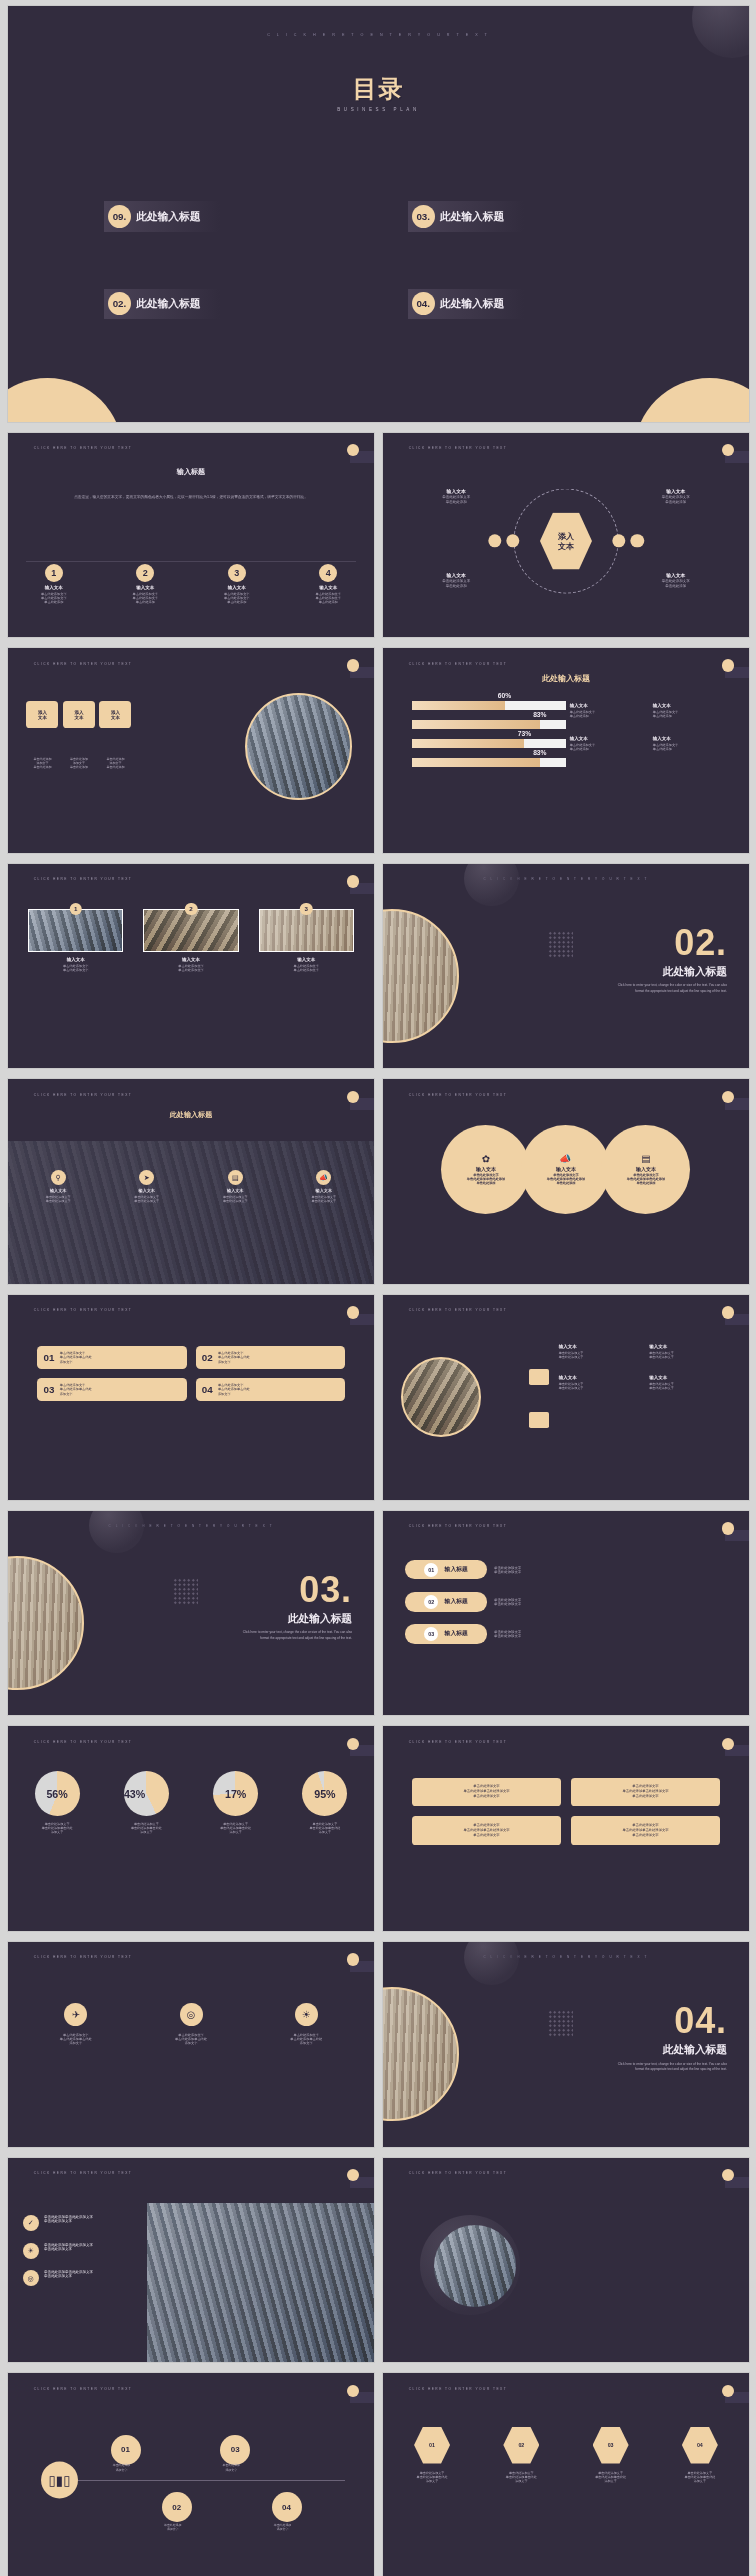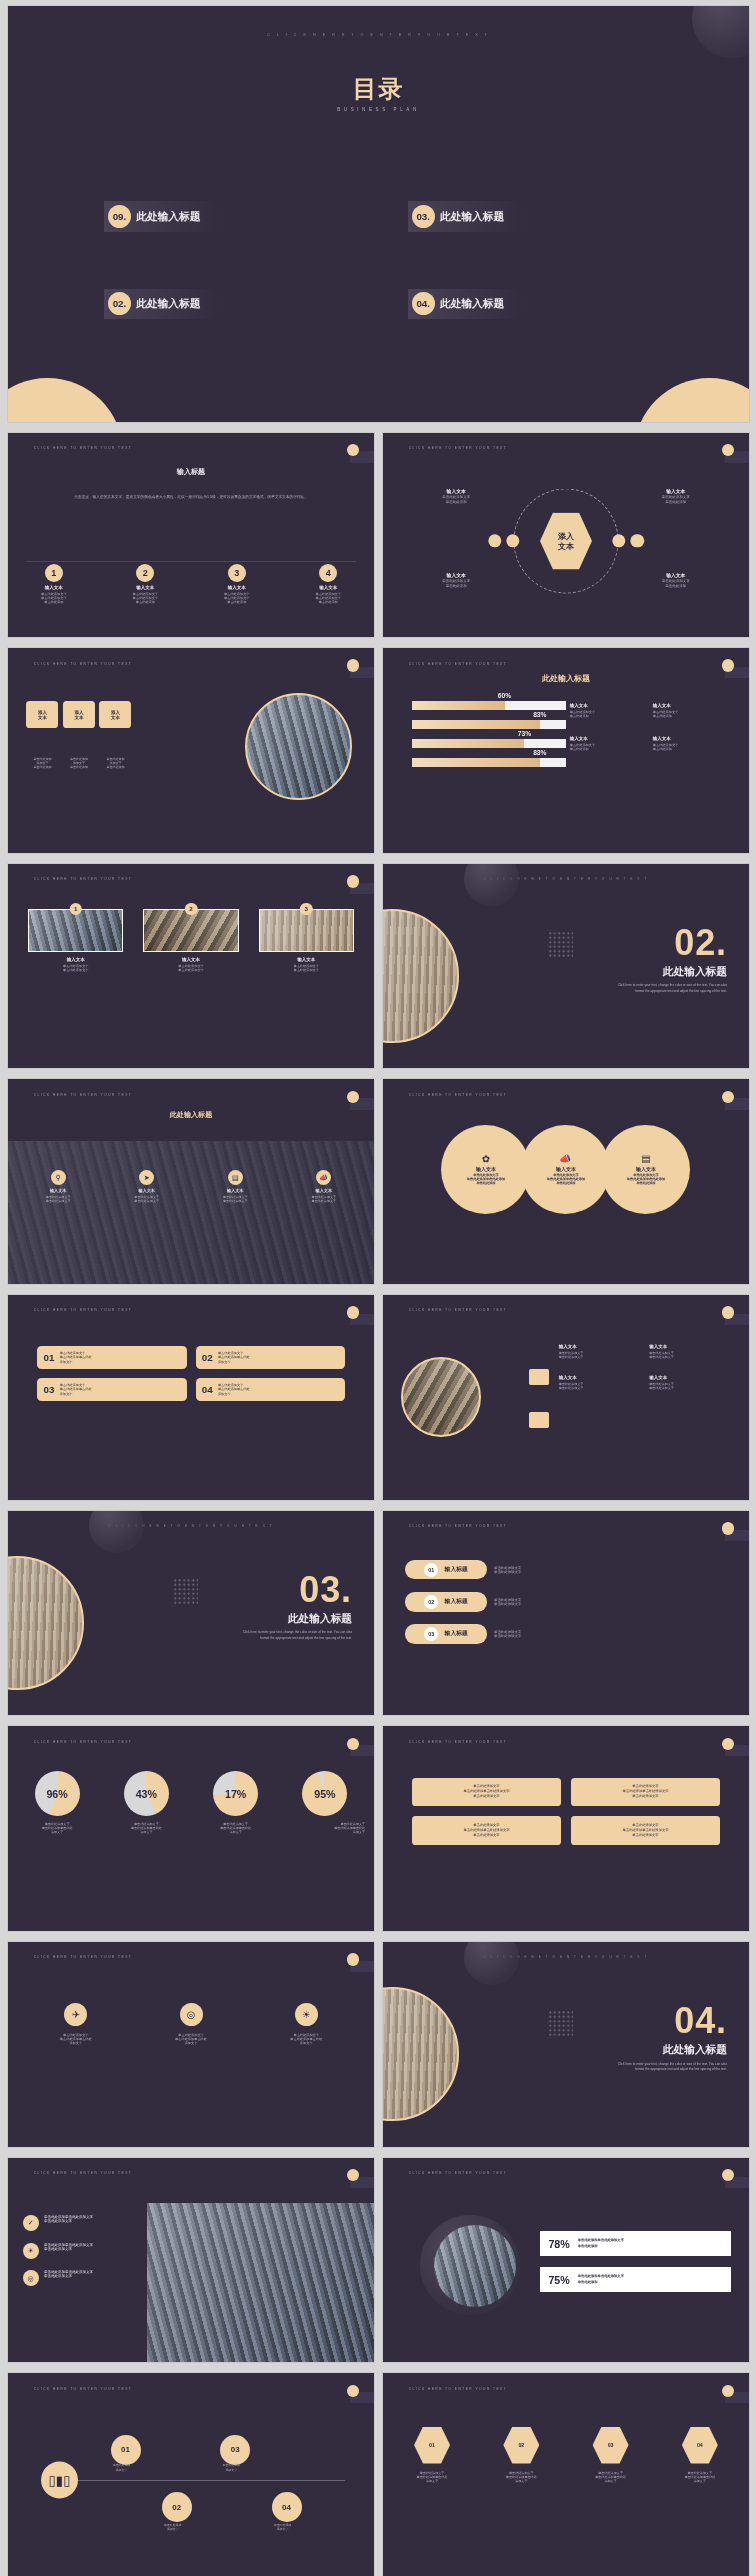--- a/index.html
+++ b/index.html
@@ -494,43 +494,43 @@
     </div>
   </div>
 
   <div class="slide">
     <div class="hdr-en">CLICK HERE TO ENTER YOUR TEXT</div>
     <div class="corner-bar"></div>
     <div class="corner-dot"></div>
     <div style="position:absolute;left:0;right:0;top:22%;display:flex;justify-content:space-evenly;">
       <div style="width:22%;text-align:center;">
         <div style="width:45px;height:45px;border-radius:50%;margin:0 auto;background:conic-gradient(#f0d2a5 0 56%, #d8d8d8 56% 100%);display:flex;align-items:center;justify-content:center;">
-          <span style="font-size:10.7px;font-weight:bold;color:#2f2940;">96%</span>
+          <span style="font-size:10.7px;font-weight:bold;color:#2f2940;">56%</span>
         </div>
         <div class="tx-m" style="font-size:3.1px;margin-top:5.3px;">单击此处添加文字</div>
         <div class="tx-m" style="font-size:3.1px;">单击此处添加单击此处</div>
         <div class="tx-m" style="font-size:3.1px;">添加文字</div>
       </div>
       <div style="width:22%;text-align:center;">
-        <div style="width:45px;height:45px;border-radius:50%;margin:0 auto;background:conic-gradient(#f0d2a5 0 43%, #d8d8d8 43% 100%);display:flex;align-items:center;justify-content:center;">
+        <div style="width:45px;height:45px;border-radius:50%;margin:0 auto;background:conic-gradient(#f0d2a5 0 43%, #d8d8d8 43% 100%);display:flex;align-items:center;justify-content:flex-start;">
           <span style="font-size:10.7px;font-weight:bold;color:#2f2940;">43%</span>
         </div>
         <div class="tx-m" style="font-size:3.1px;margin-top:5.3px;">单击此处添加文字</div>
         <div class="tx-m" style="font-size:3.1px;">单击此处添加单击此处</div>
         <div class="tx-m" style="font-size:3.1px;">添加文字</div>
       </div>
       <div style="width:22%;text-align:center;">
         <div style="width:45px;height:45px;border-radius:50%;margin:0 auto;background:conic-gradient(#f0d2a5 0 74%, #d8d8d8 74% 100%);display:flex;align-items:center;justify-content:center;">
           <span style="font-size:10.7px;font-weight:bold;color:#2f2940;">17%</span>
         </div>
         <div class="tx-m" style="font-size:3.1px;margin-top:5.3px;">单击此处添加文字</div>
         <div class="tx-m" style="font-size:3.1px;">单击此处添加单击此处</div>
         <div class="tx-m" style="font-size:3.1px;">添加文字</div>
       </div>
-      <div style="width:22%;text-align:right;">
+      <div style="width:22%;text-align:center;">
         <div style="width:45px;height:45px;border-radius:50%;margin:0 auto;background:conic-gradient(#f0d2a5 0 95%, #d8d8d8 95% 100%);display:flex;align-items:center;justify-content:center;">
           <span style="font-size:10.7px;font-weight:bold;color:#2f2940;">95%</span>
         </div>
         <div class="tx-m" style="font-size:3.1px;margin-top:5.3px;">单击此处添加文字</div>
         <div class="tx-m" style="font-size:3.1px;">单击此处添加单击此处</div>
         <div class="tx-m" style="font-size:3.1px;">添加文字</div>
       </div>
     </div>
   </div>
 
@@ -629,36 +629,20 @@
       </div>
     </div>
   </div>
 
   <div class="slide">
     <div class="hdr-en">CLICK HERE TO ENTER YOUR TEXT</div>
     <div class="corner-bar"></div>
     <div class="corner-dot"></div>
     <div class="blob" style="width:100px;height:100px;left:10%;top:28%;opacity:.45;"></div>
     <div class="circ-photo photo b" style="left:14%;top:33%;width:82px;height:82px;border:none;"></div>
-    <div style="position:absolute;right:5%;top:36%;width:52%;">
-      <div style="background:#fff;display:flex;align-items:center;gap:8px;padding:6.2px 8px;margin-bottom:11.6px;">
-        <span style="font-size:10.7px;font-weight:bold;color:#2b2536;">78%</span>
-        <span style="line-height:1.6;">
-          <span style="font-size:3.3px;display:block;color:#2b2536;font-weight:bold;">单击此处添加单击此处添加文字</span>
-          <span style="font-size:3.3px;display:block;color:#2b2536;font-weight:bold;">单击此处添加</span>
-        </span>
-      </div>
-      <div style="background:#fff;display:flex;align-items:center;gap:8px;padding:6.2px 8px;">
-        <span style="font-size:10.7px;font-weight:bold;color:#2b2536;">75%</span>
-        <span style="line-height:1.6;">
-          <span style="font-size:3.3px;display:block;color:#2b2536;font-weight:bold;">单击此处添加单击此处添加文字</span>
-          <span style="font-size:3.3px;display:block;color:#2b2536;font-weight:bold;">单击此处添加</span>
-        </span>
-      </div>
-    </div>
   </div>
 
   <div class="slide">
     <div class="hdr-en">CLICK HERE TO ENTER YOUR TEXT</div>
     <div class="corner-bar"></div>
     <div class="corner-dot"></div>
     <div class="circle-num" style="position:absolute;left:9%;top:52%;transform:translateY(-50%);width:37px;height:37px;font-size:13.4px;">▯▮▯</div>
     <div style="position:absolute;left:19%;right:8%;top:52%;height:0.9px;background:#6b6378;"></div>
     <div class="circle-num" style="position:absolute;left:28%;top:30%;width:30px;height:30px;font-size:8px;">
       <span>01</span>

